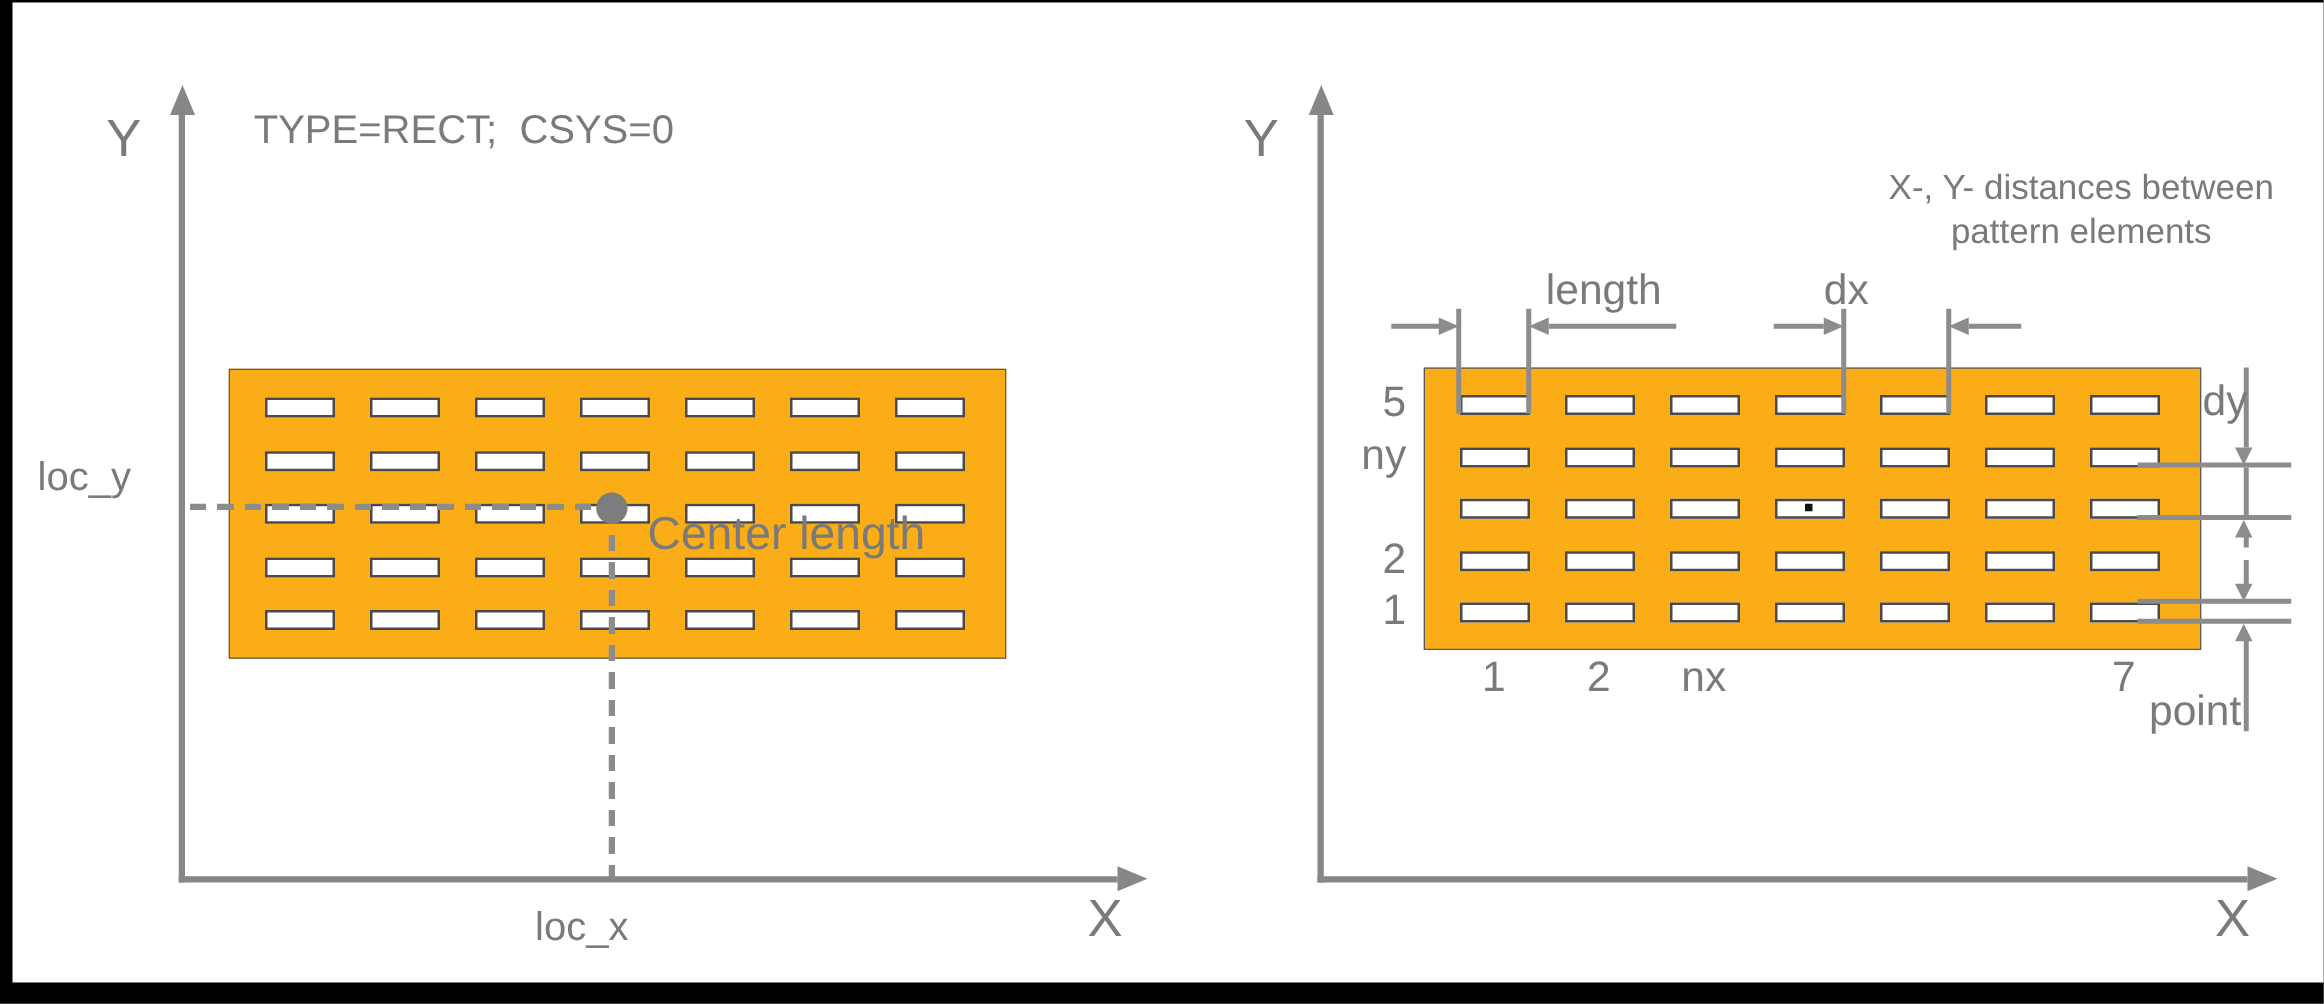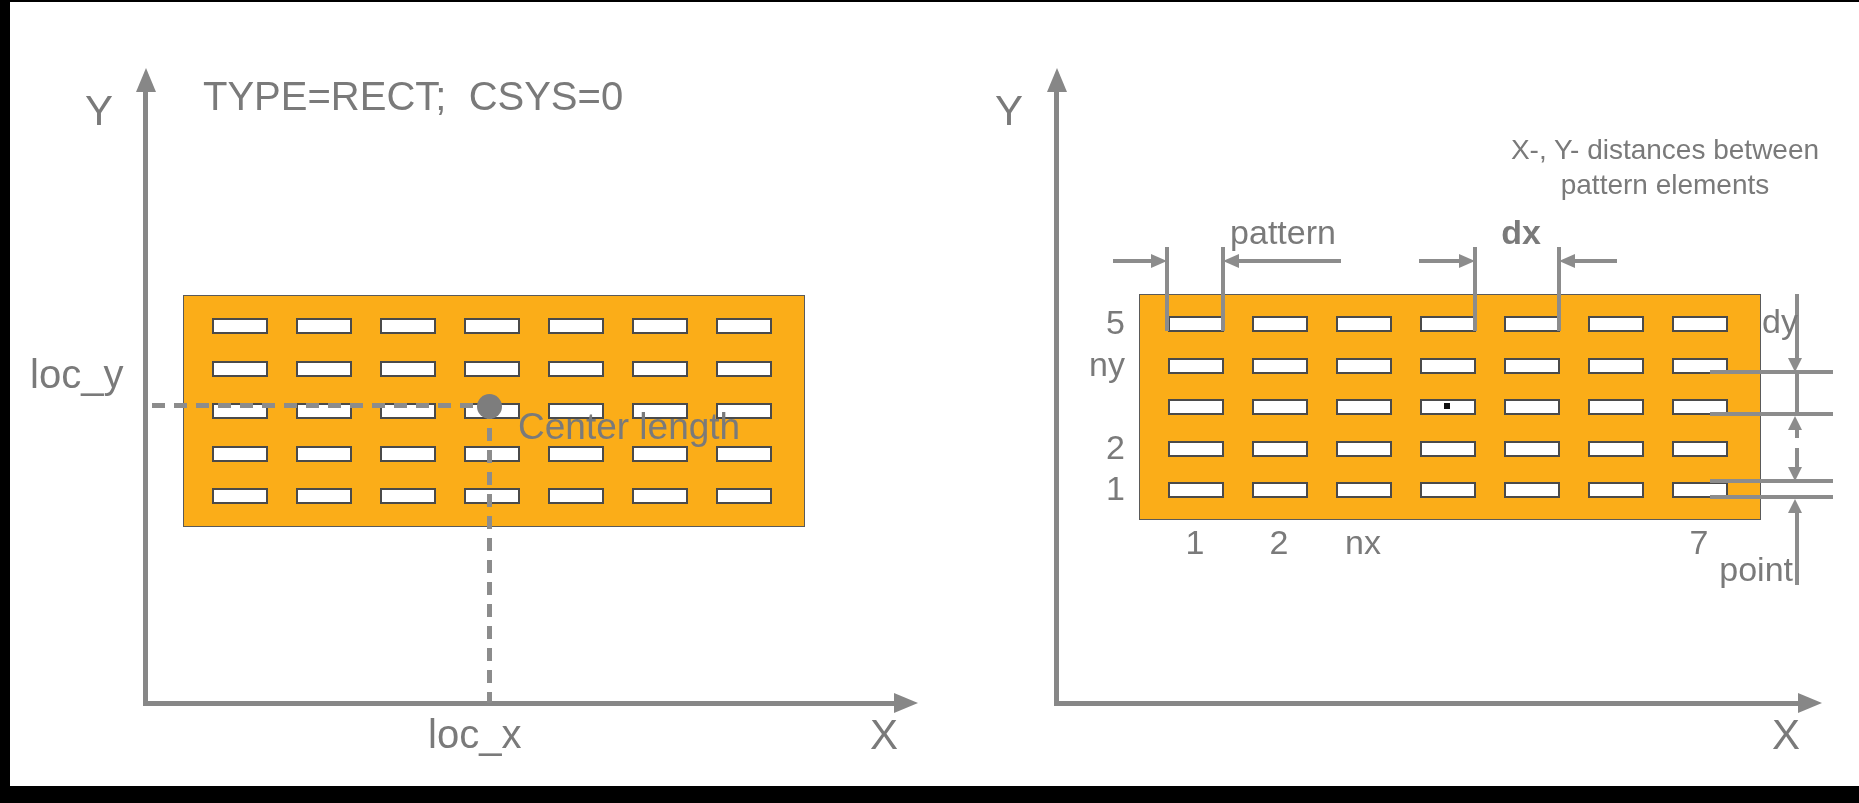--- a/index.html
+++ b/index.html
@@ -31,21 +31,21 @@
   
   .dash-h{height:5px;z-index:4;background:repeating-linear-gradient(90deg,var(--dim) 0 13px,transparent 13px 22px);}
   .dash-v{width:5px;z-index:4;background:repeating-linear-gradient(180deg,var(--dim) 0 13px,transparent 13px 22px);}
   
   .plate{background:var(--orange);border:1px solid #5a5a5a;z-index:1;}
   .slot{position:absolute;background:#fff;border:2px solid var(--slotb);box-sizing:border-box;z-index:1;}
   .centerdot-small{width:6px;height:6px;background:#111;z-index:5;}
   #center-dot{width:25px;height:25px;border-radius:50%;background:#7d7d7d;z-index:5;}
   
   .lbl{white-space:pre;z-index:6;line-height:1.1;}
-  .t40{font-size:40px;}
+  .t40{font-size:32px;margin-top:12px;}
   .t42{font-size:42px;}
   .t37{font-size:37px;}
   .t34{font-size:34px;}
   .t28{font-size:28px;line-height:35px;}
   .ctr{text-align:center;}
   .rgt{text-align:right;}
 </style>
 </head>
 <body>
 
@@ -155,29 +155,29 @@
     <div class="slot" style="left: 532px; top: 187px; width: 56px; height: 16px;"></div>
   </div>
 <div class="abs centerdot-small" style="left:1444px;top:403px;"></div>
 
 <div class="abs tick" style="left:1165px;top:247px;height:84px;"></div>
 <div class="abs tick" style="left:1221px;top:247px;height:84px;"></div>
 <div class="abs dimh" style="left:1113px;top:259px;width:40px;"></div>
 <div class="abs dh-right" style="left:1151px;top:254px;"></div>
 <div class="abs dh-left" style="left:1223px;top:254px;"></div>
 <div class="abs dimh" style="left:1239px;top:259px;width:102px;"></div>
-<div class="abs lbl t34 ctr" style="left:1203px;top:214px;width:160px;">pattern</div>
+<div class="abs lbl t34 ctr" style="left:1203px;top:214px;width:160px;">length</div>
 
 <div class="abs tick" style="left:1473px;top:247px;height:84px;"></div>
 <div class="abs tick" style="left:1557px;top:247px;height:84px;"></div>
 <div class="abs dimh" style="left:1419px;top:259px;width:40px;"></div>
 <div class="abs dh-right" style="left:1459px;top:254px;"></div>
 <div class="abs dh-left" style="left:1559px;top:254px;"></div>
 <div class="abs dimh" style="left:1575px;top:259px;width:42px;"></div>
-<div class="abs lbl t34 ctr" style="left:1461px;top:214px;width:120px;font-weight:bold;">dx</div>
+<div class="abs lbl t34 ctr" style="left:1417px;top:214px;width:120px;">dx</div>
 
 <div class="abs dimv" style="left:1795px;top:294px;height:64px;"></div>
 <div class="abs dh-down" style="left:1788px;top:358px;"></div>
 <div class="abs dimh" style="left:1710px;top:370px;width:123px;"></div>
 <div class="abs dimv" style="left:1795px;top:374px;height:38px;"></div>
 <div class="abs dimh" style="left:1710px;top:412px;width:123px;"></div>
 <div class="abs dh-up" style="left:1788px;top:416px;"></div>
 <div class="abs dimv" style="left:1795px;top:428px;height:10px;"></div>
 <div class="abs lbl t34 rgt" style="left:1698px;top:303px;width:100px;">dy</div>
 

